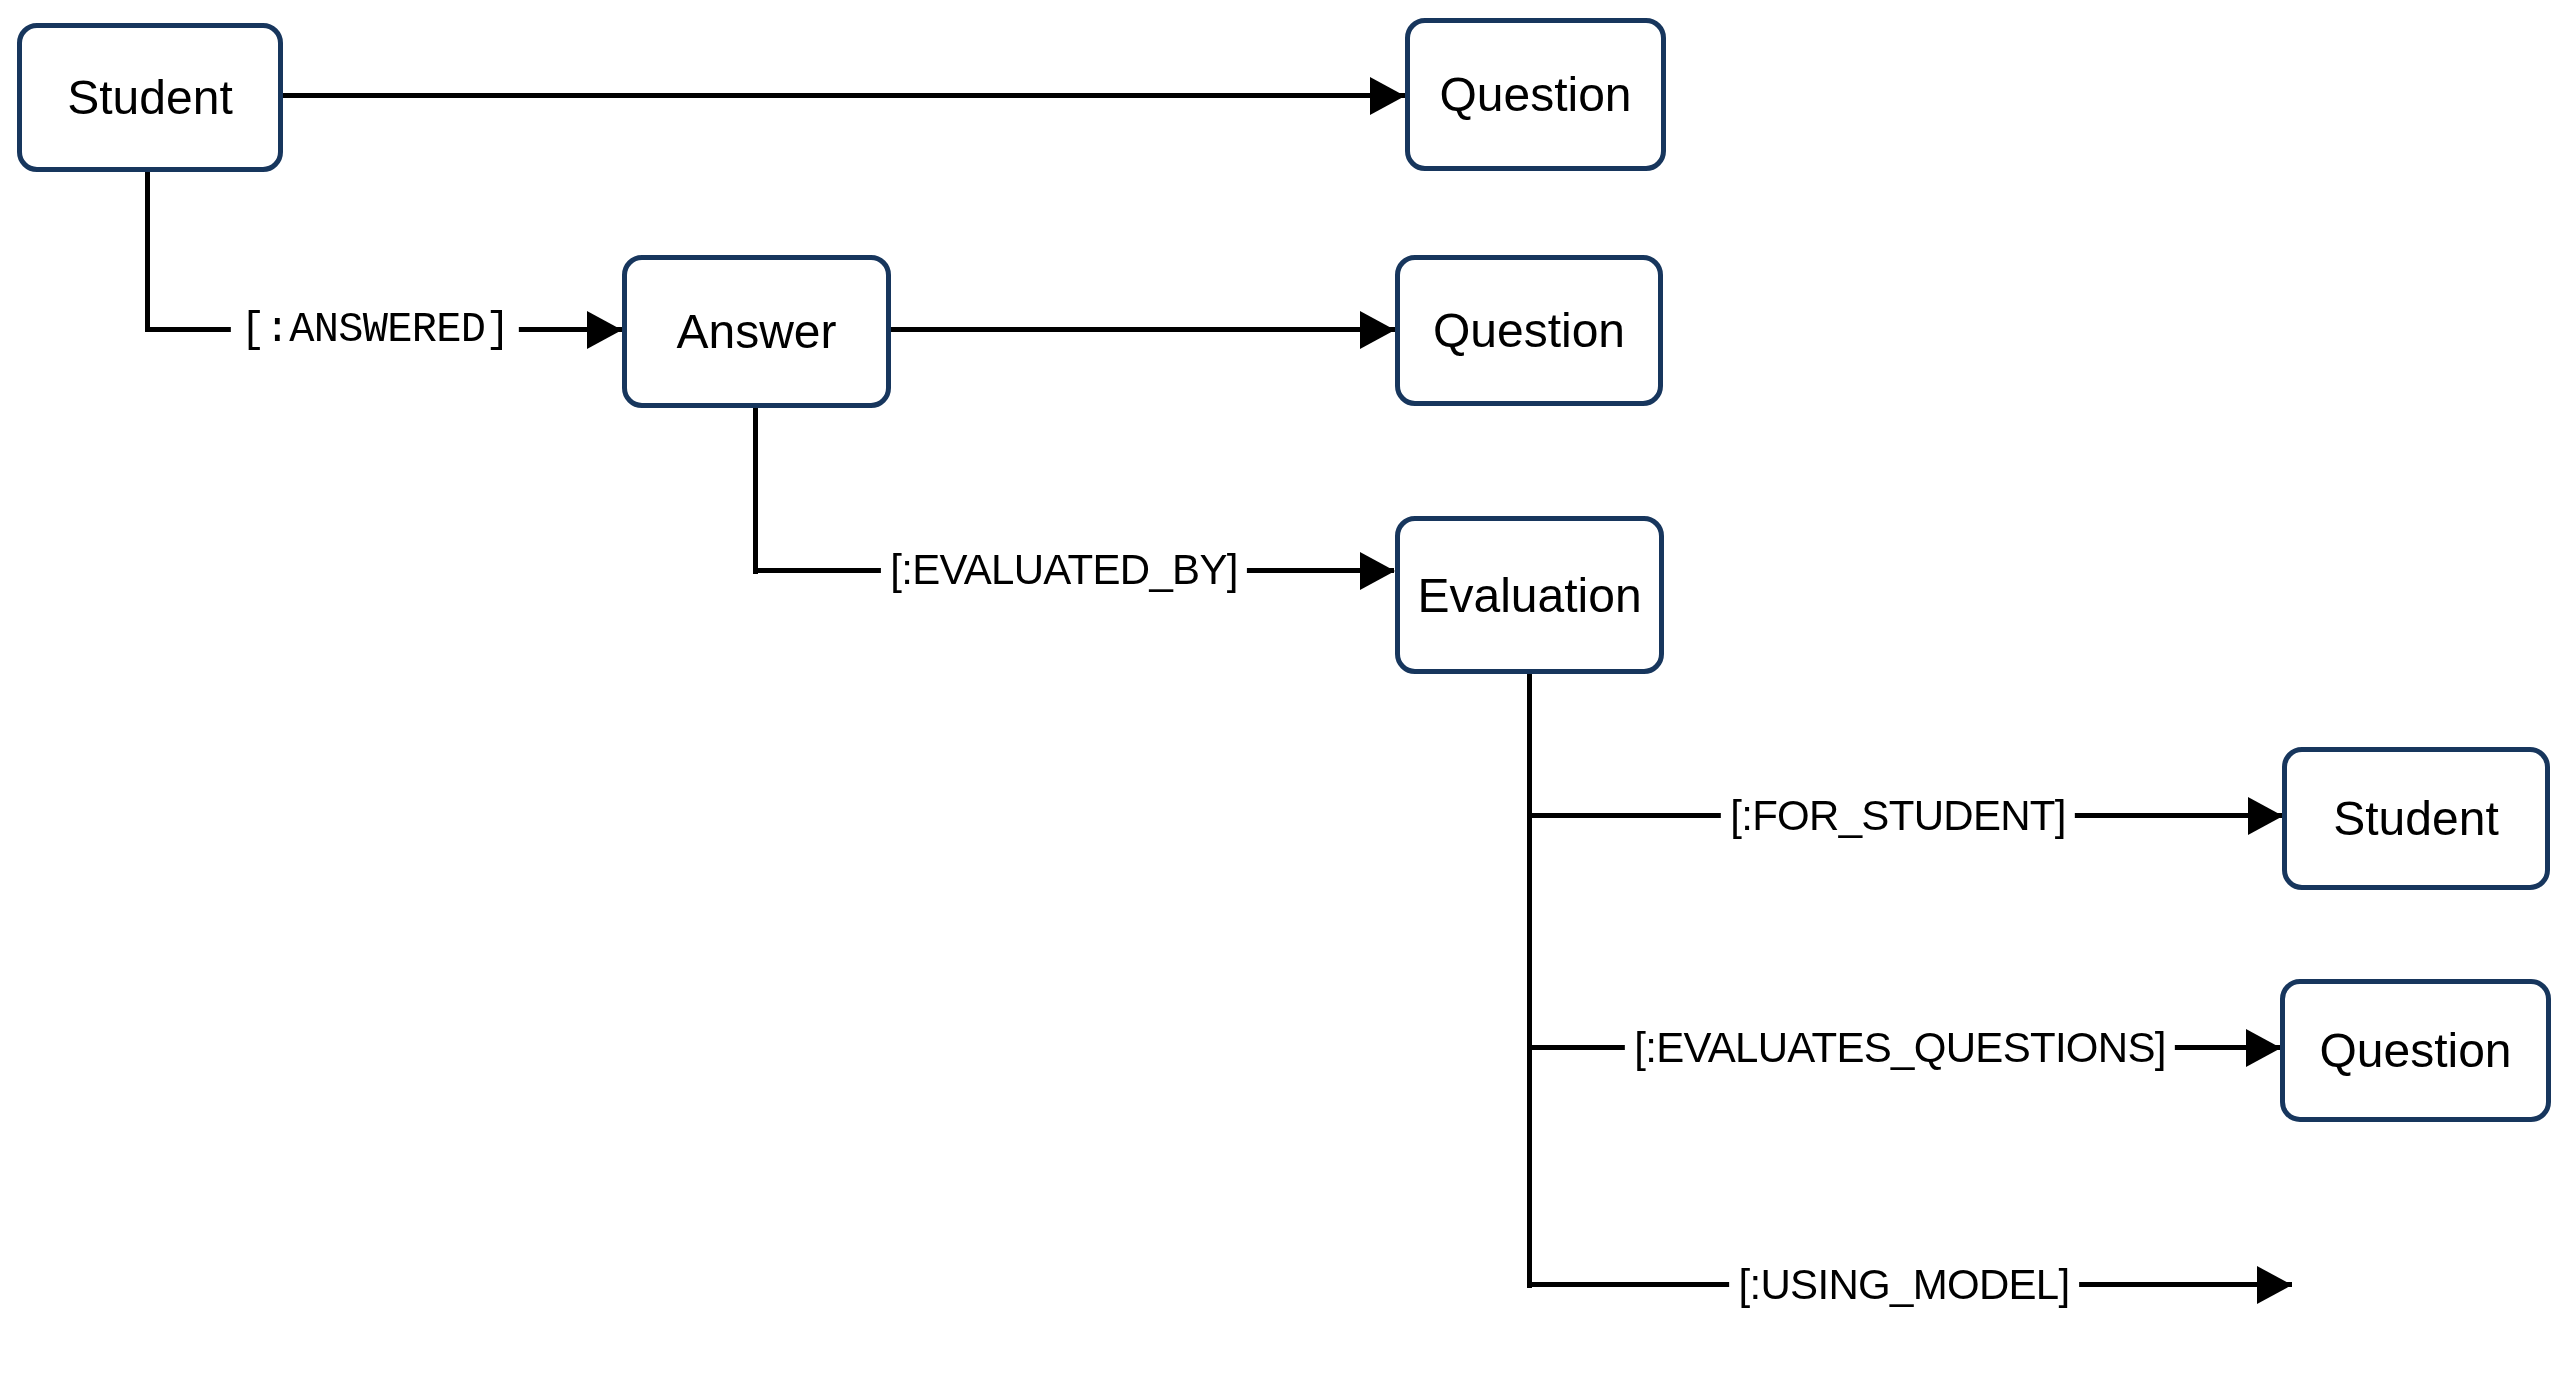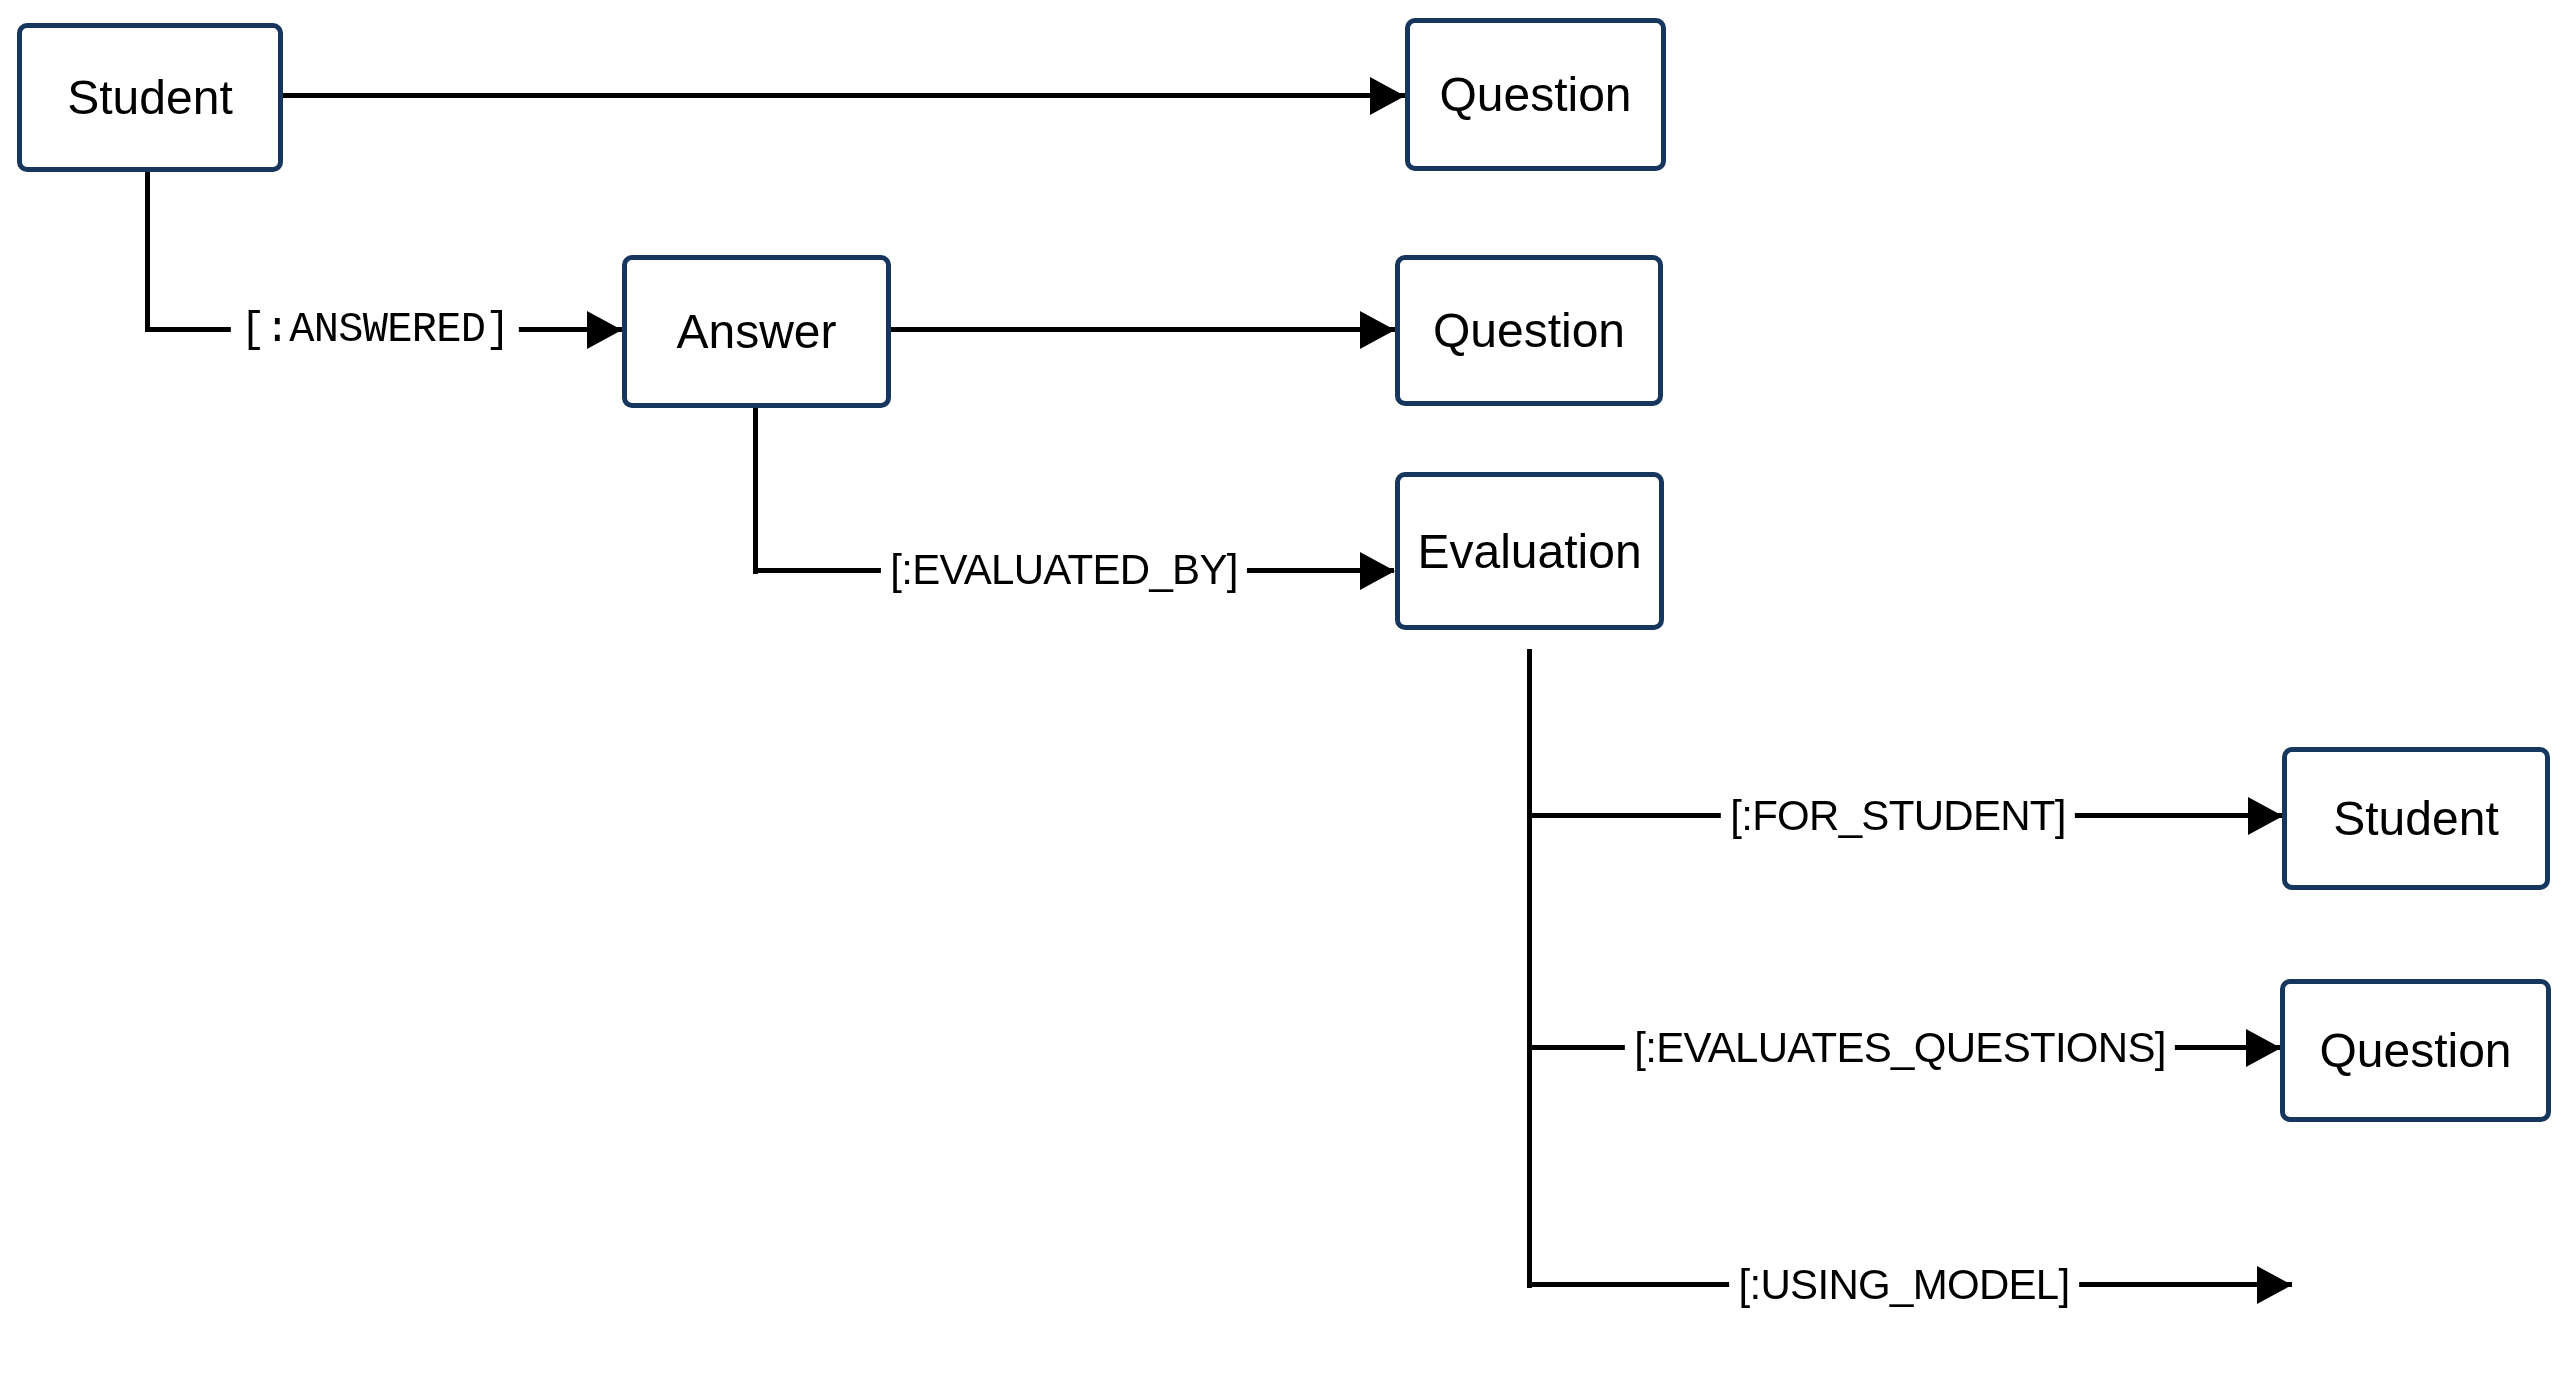--- a/index.html
+++ b/index.html
@@ -13,21 +13,21 @@
     position:relative;
     width:2576px;height:1386px;
     background:var(--bg);
     font-family:"Liberation Sans", sans-serif;
     overflow:hidden;
   }
   .node{
     position:absolute;
     box-sizing:border-box;
     border:5.4px solid var(--accent);
-    border-radius:10px;
+    border-radius:20px;
     background:var(--bg);
     display:flex;align-items:center;justify-content:center;
     font-size:48px;color:var(--text);
     white-space:nowrap;
   }
   .hl{position:absolute;height:5.4px;background:var(--line);}
   .vl{position:absolute;width:5.4px;background:var(--line);}
   .arrow{
     position:absolute;width:0;height:0;
     border-top:19px solid transparent;
@@ -77,18 +77,18 @@
   <div class="rel" style="left:375px;top:330px;font-family:Liberation Mono, monospace;">[:ANSWERED]</div>
   <div class="rel" style="left:1898px;top:816px;">[:FOR_STUDENT]</div>
   <div class="rel" style="left:1064px;top:570px;">[:EVALUATED_BY]</div>
   <div class="rel" style="left:1904px;top:1285px;">[:USING_MODEL]</div>
   <div class="rel" style="left:1900px;top:1048px;">[:EVALUATES_QUESTIONS]</div>
 
   <div class="node" style="left:17px;top:23px;width:266px;height:149px;">Student</div>
   <div class="node" style="left:1405px;top:18px;width:261px;height:153px;">Question</div>
   <div class="node" style="left:622px;top:255px;width:269px;height:153px;">Answer</div>
   <div class="node" style="left:1395px;top:255px;width:268px;height:151px;">Question</div>
-  <div class="node" style="left:1395px;top:472px;width:269px;height:158px;">Evaluation</div>
+  <div class="node" style="left:1395px;top:516px;width:269px;height:158px;">Evaluation</div>
   <div class="node" style="left:2282px;top:747px;width:268px;height:143px;">Student</div>
   <div class="node" style="left:2280px;top:979px;width:271px;height:143px;">Question</div>
 
 </div>
 
 
 </body></html>

